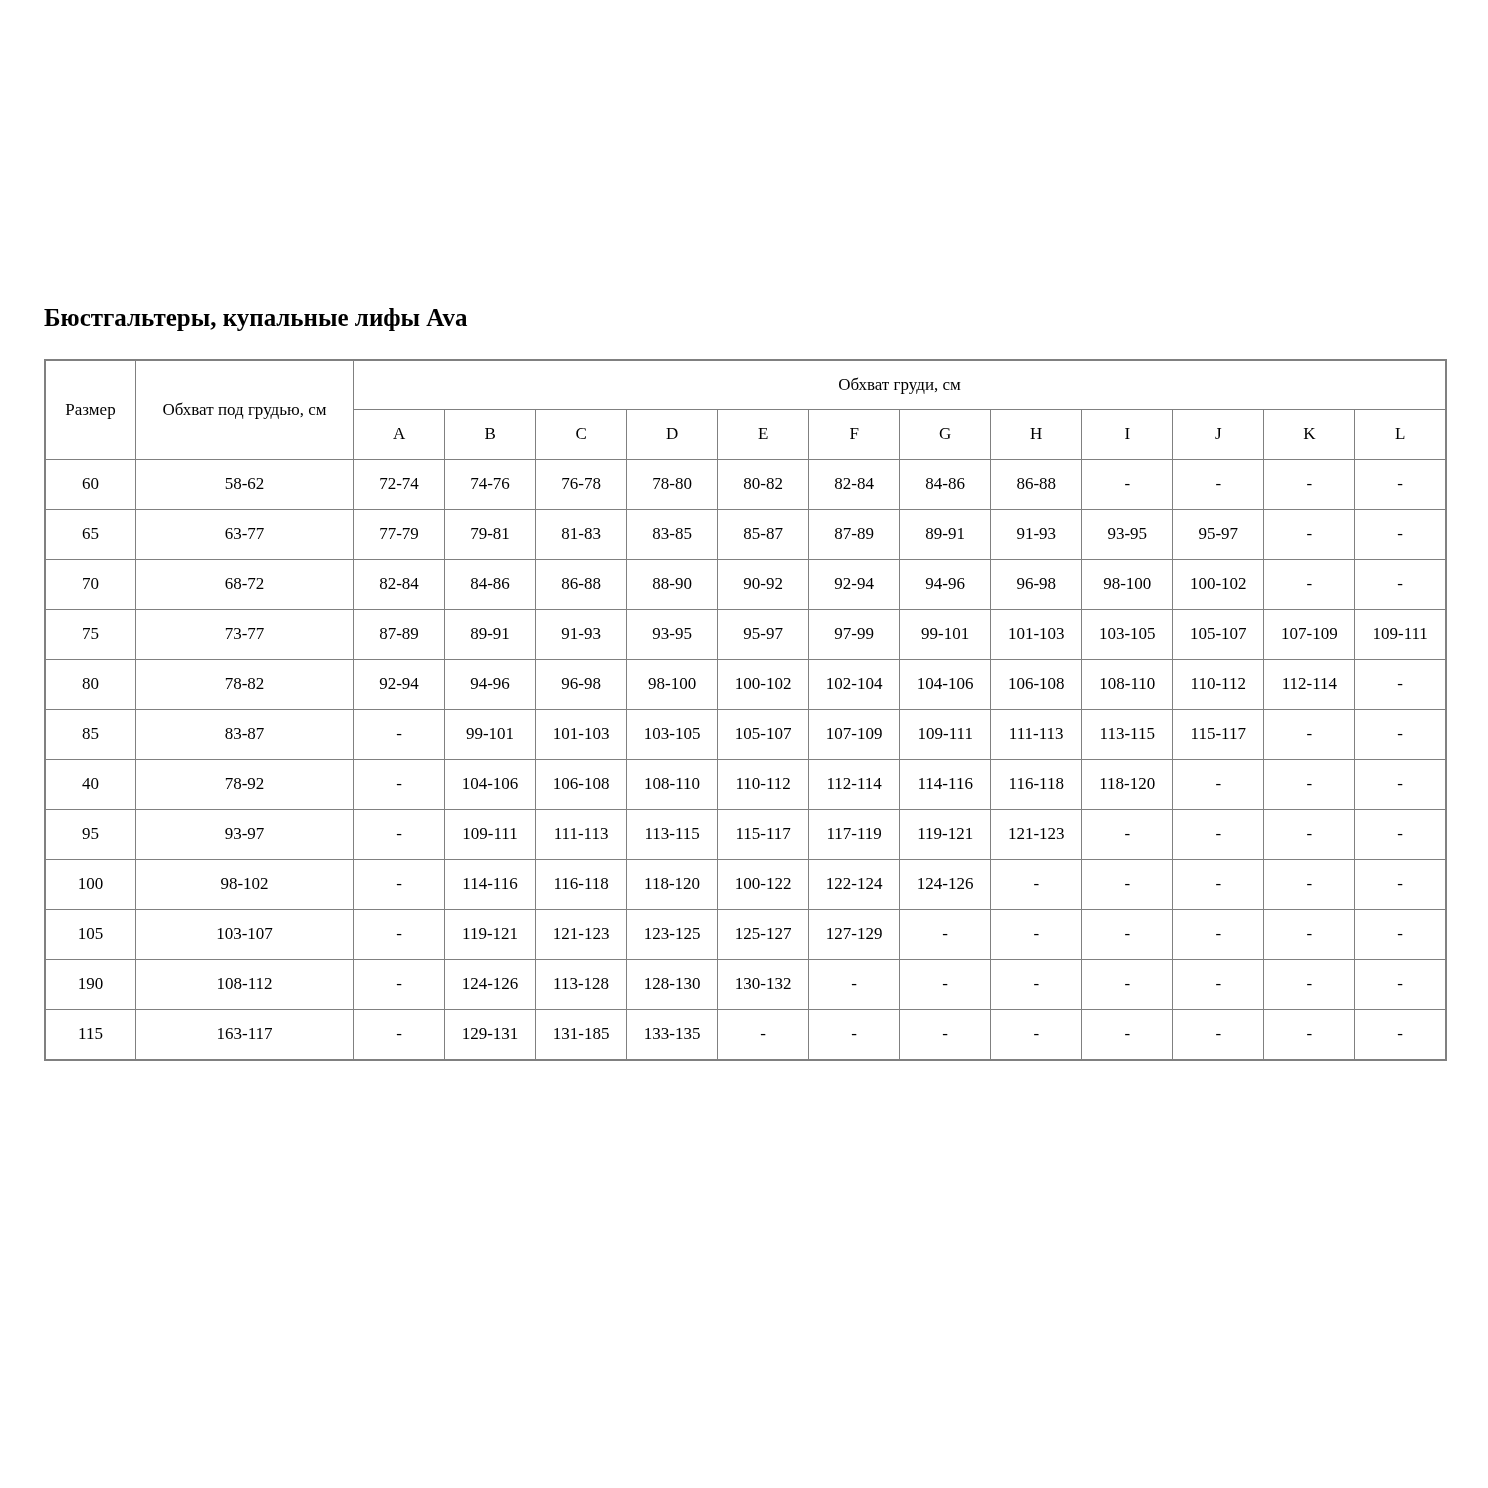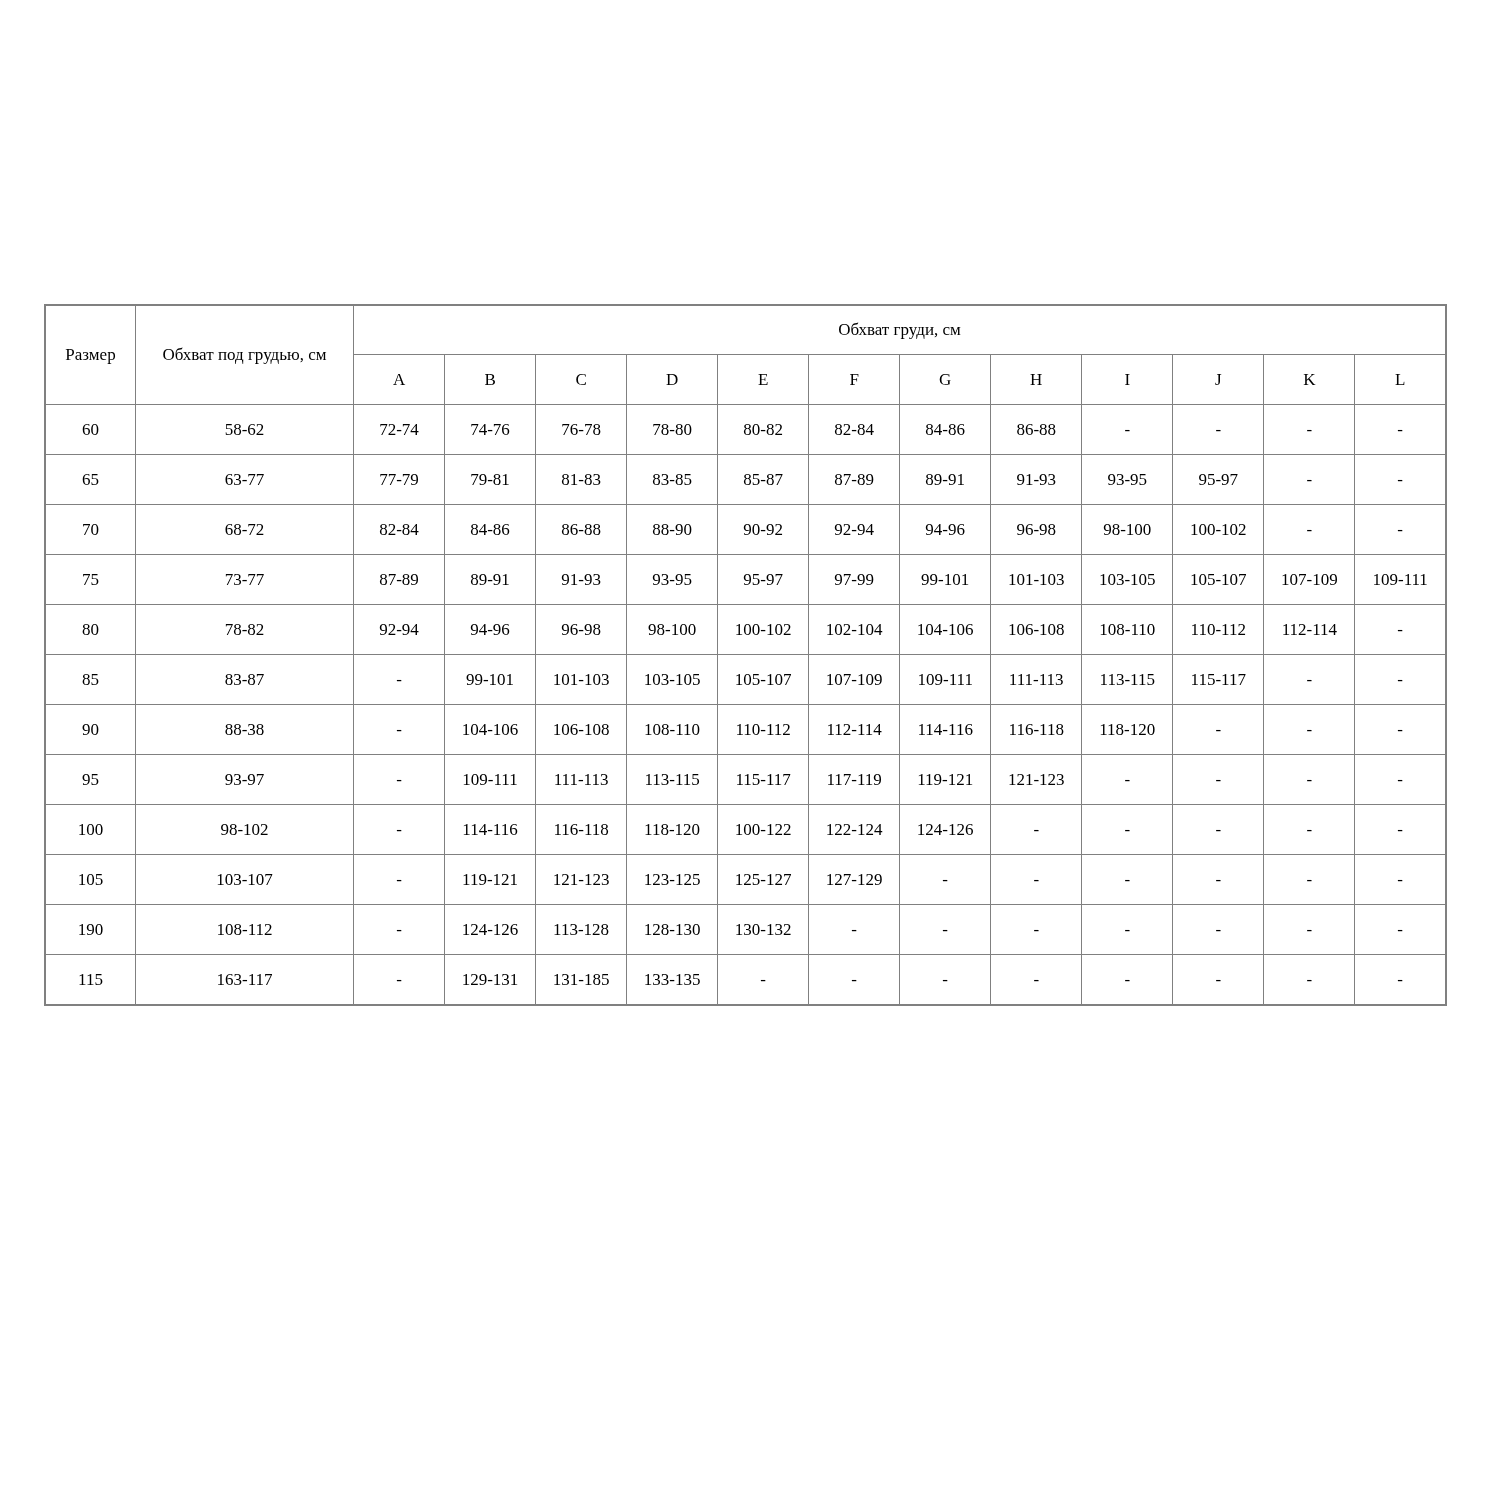--- a/index.html
+++ b/index.html
@@ -44,20 +44,21 @@
   .col-size   { width: 85px; }
   .col-under  { width: 213px; }
   th.group-header { height: 48px; border-bottom: 2px solid #808080; margin-top: 16px; }
   tr.cup-row th   { height: 49px; }
   tbody td        { height: 49px; }
 </style>
 </head>
 <body>
 
 <div class="page">
+  <h1 class="title">Бюстгальтеры, купальные лифы Ava</h1>
 
   <table class="size-table">
     <thead>
       <tr>
         <th class="col-size" rowspan="2">Размер</th>
         <th class="col-under" rowspan="2">Обхват под грудью, см</th>
         <th class="group-header" colspan="12">Обхват груди, см</th>
       </tr>
       <tr class="cup-row" id="cup-header-row">
           <th>A</th>
@@ -165,22 +166,22 @@
           <td>105-107</td>
           <td>107-109</td>
           <td>109-111</td>
           <td>111-113</td>
           <td>113-115</td>
           <td>115-117</td>
           <td>-</td>
           <td>-</td>
         </tr>
         <tr>
-          <td>90</td>
-          <td>88-38</td>
+          <td>40</td>
+          <td>78-92</td>
           <td>-</td>
           <td>104-106</td>
           <td>106-108</td>
           <td>108-110</td>
           <td>110-112</td>
           <td>112-114</td>
           <td>114-116</td>
           <td>116-118</td>
           <td>118-120</td>
           <td>-</td>

